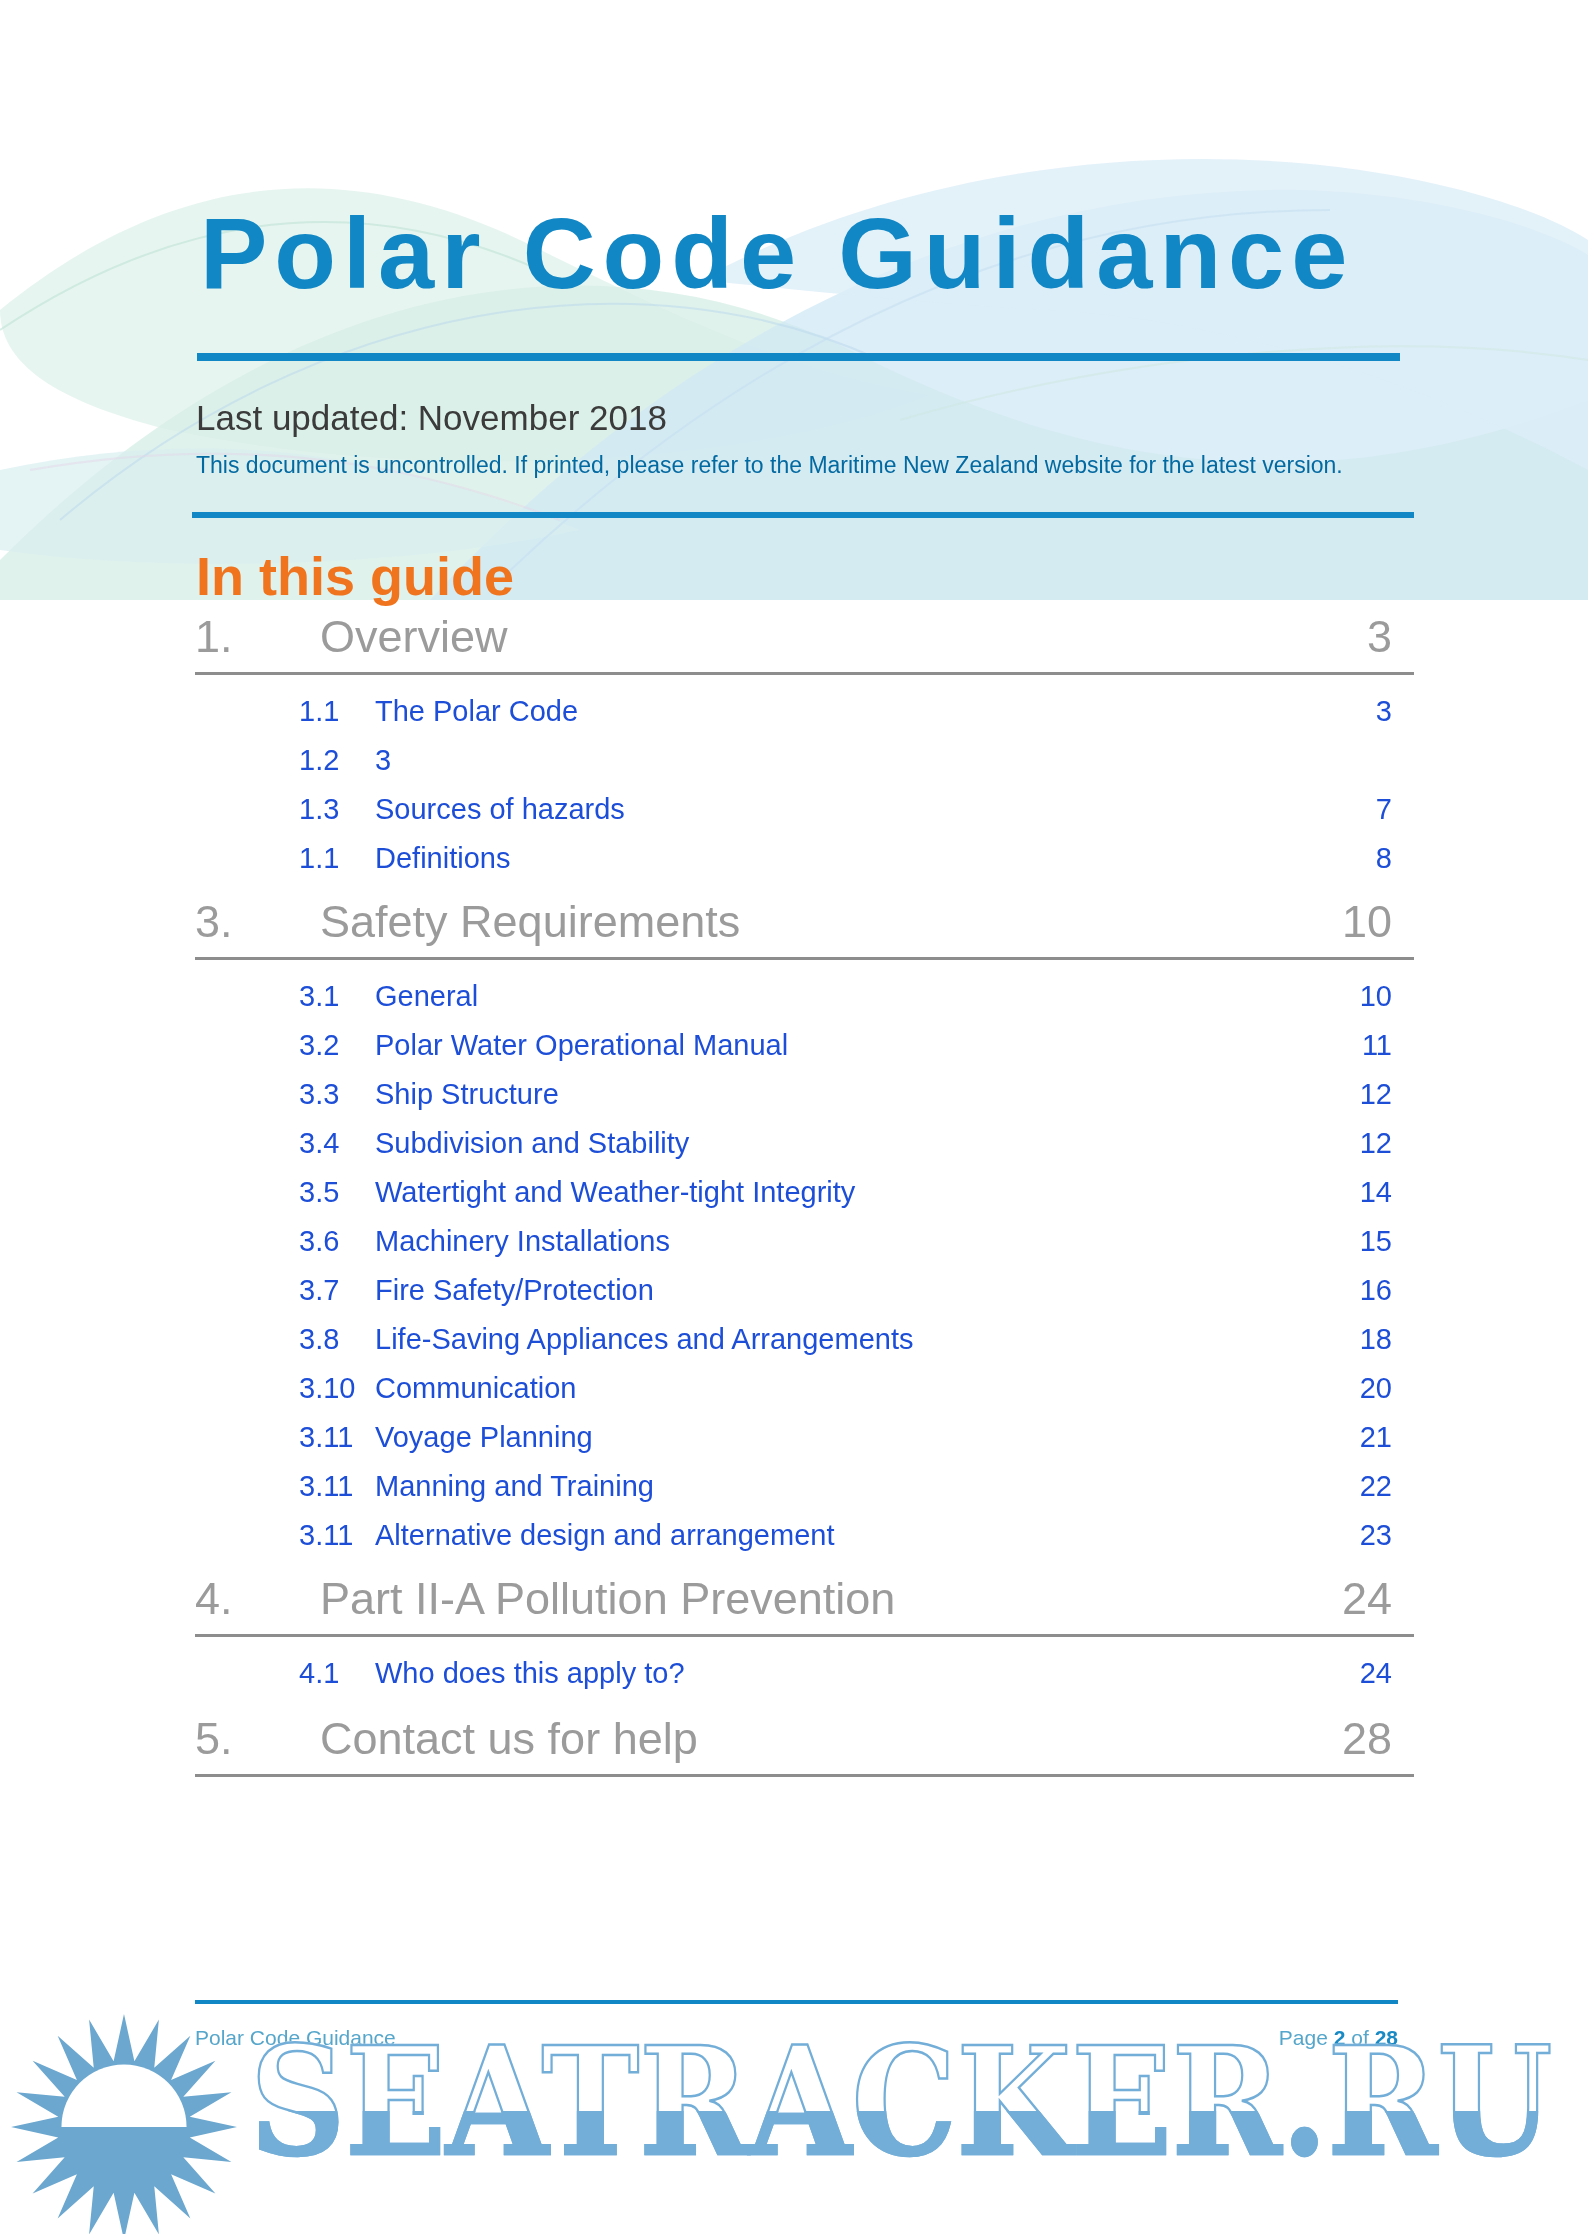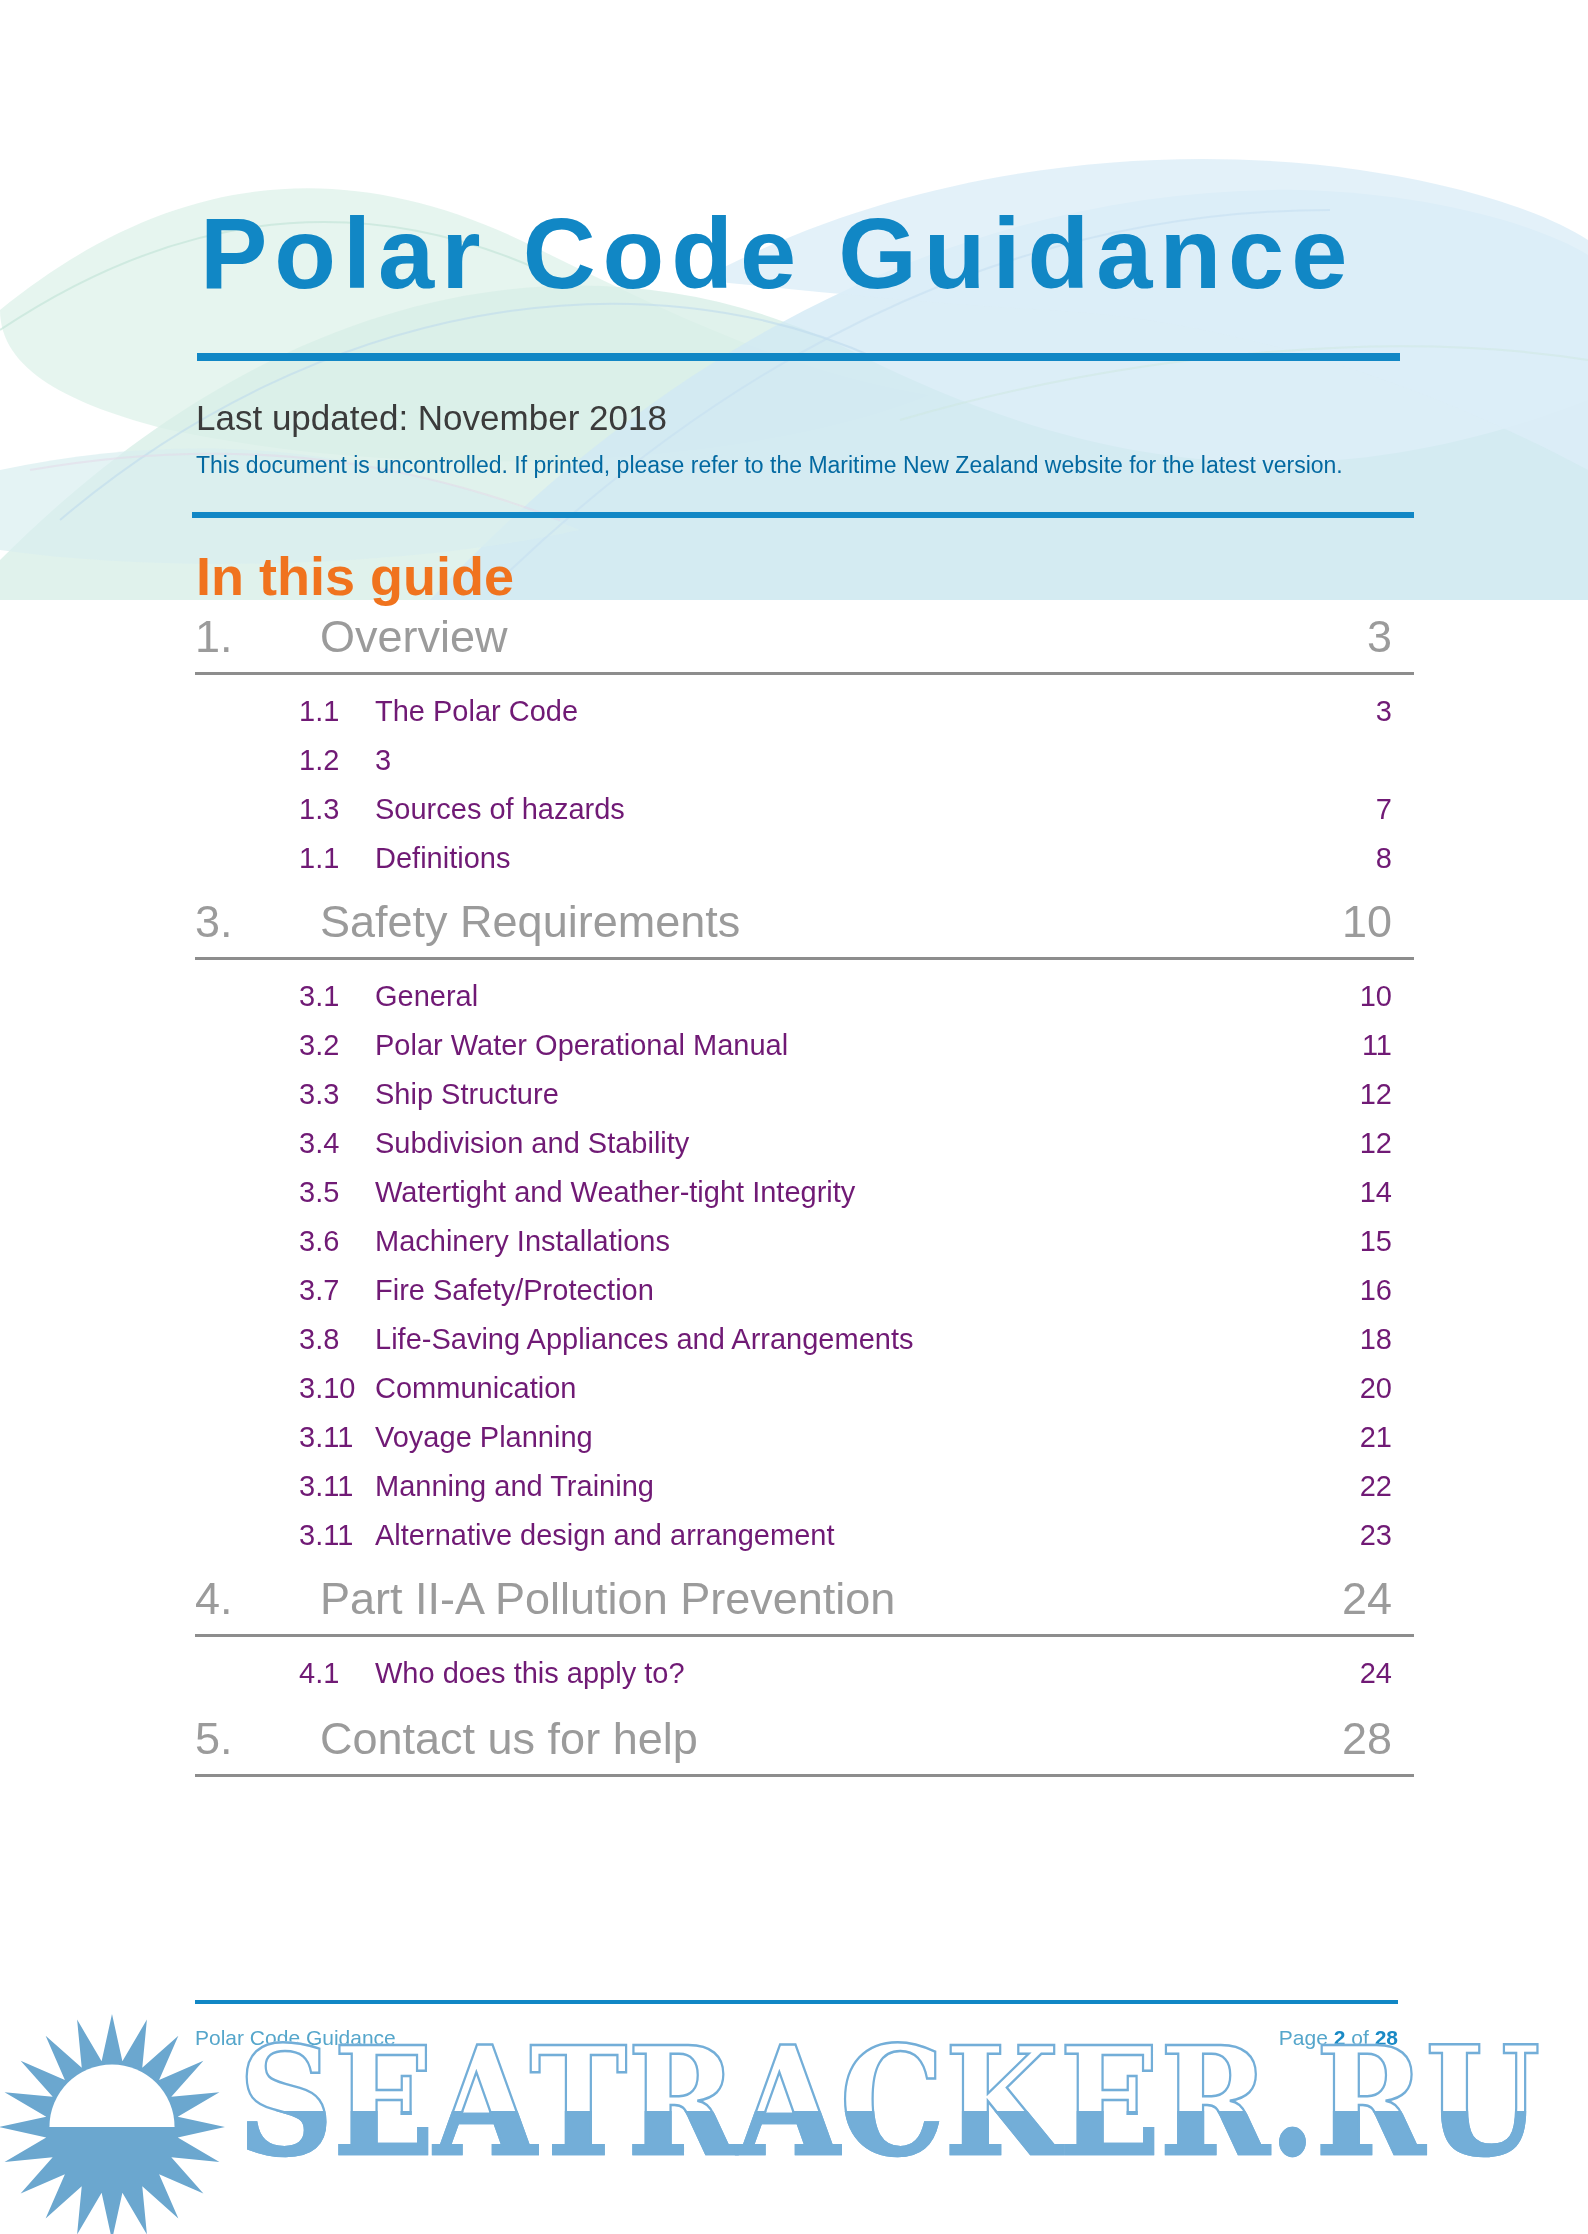--- a/index.html
+++ b/index.html
@@ -25,37 +25,37 @@
   .toc-section-header{
     display:flex;align-items:center;font-size:45px;color:#9b9b9b;line-height:50px;
     margin-top:14px;cursor:pointer;
   }
   .toc-section-header .num{width:125px;flex:none;}
   .toc-section-header .ttl{flex:1;}
   .toc-section-header .pg{flex:none;padding-right:22px;}
   .toc-underline{height:3px;background:#8d8d8d;margin-top:10px;}
   .toc-items{margin-top:12px;margin-bottom:6px;}
   .toc-item{
-    display:flex;align-items:center;height:49px;font-size:29px;color:#701a75;
+    display:flex;align-items:center;height:49px;font-size:29px;color:#1d4ed8;
     padding-left:104px;cursor:pointer;
   }
   .toc-item .num{width:76px;flex:none;}
   .toc-item .ttl{flex:1;}
   .toc-item .pg{flex:none;padding-right:22px;}
   .toc-section:first-child .toc-section-header{margin-top:0;}
   .toc-section.gap-large .toc-section-header{margin-top:16px;}
   
   .footer-line{position:absolute;left:195px;top:2000px;width:1203px;height:4px;background:#1187c5;}
   .footer-row{
     position:absolute;left:195px;top:2026px;width:1203px;display:flex;
     justify-content:space-between;align-items:center;font-size:21px;color:#55a6cb;
   }
   .page-indicator .n{font-weight:bold;color:#1a8ac5;}
   
-  .watermark{position:absolute;left:0;top:2002px;width:1456px;height:232px;pointer-events:none;}
+  .watermark{position:absolute;left:12px;top:2002px;width:1456px;height:232px;pointer-events:none;}
   .sun-logo{position:absolute;left:-4px;top:6px;width:232px;height:232px;}
   .watermark-text{
     position:absolute;left:238px;top:24px;
     font-family:"DejaVu Serif", serif;font-weight:bold;font-size:150px;line-height:1;
     white-space:nowrap;color:#73aed8;letter-spacing:0px;
     transform:scaleX(0.88);transform-origin:left top;
     -webkit-text-stroke:2.5px #73aed8;
   }
   @supports ((-webkit-background-clip: text) or (background-clip: text)){
     .watermark-text{

